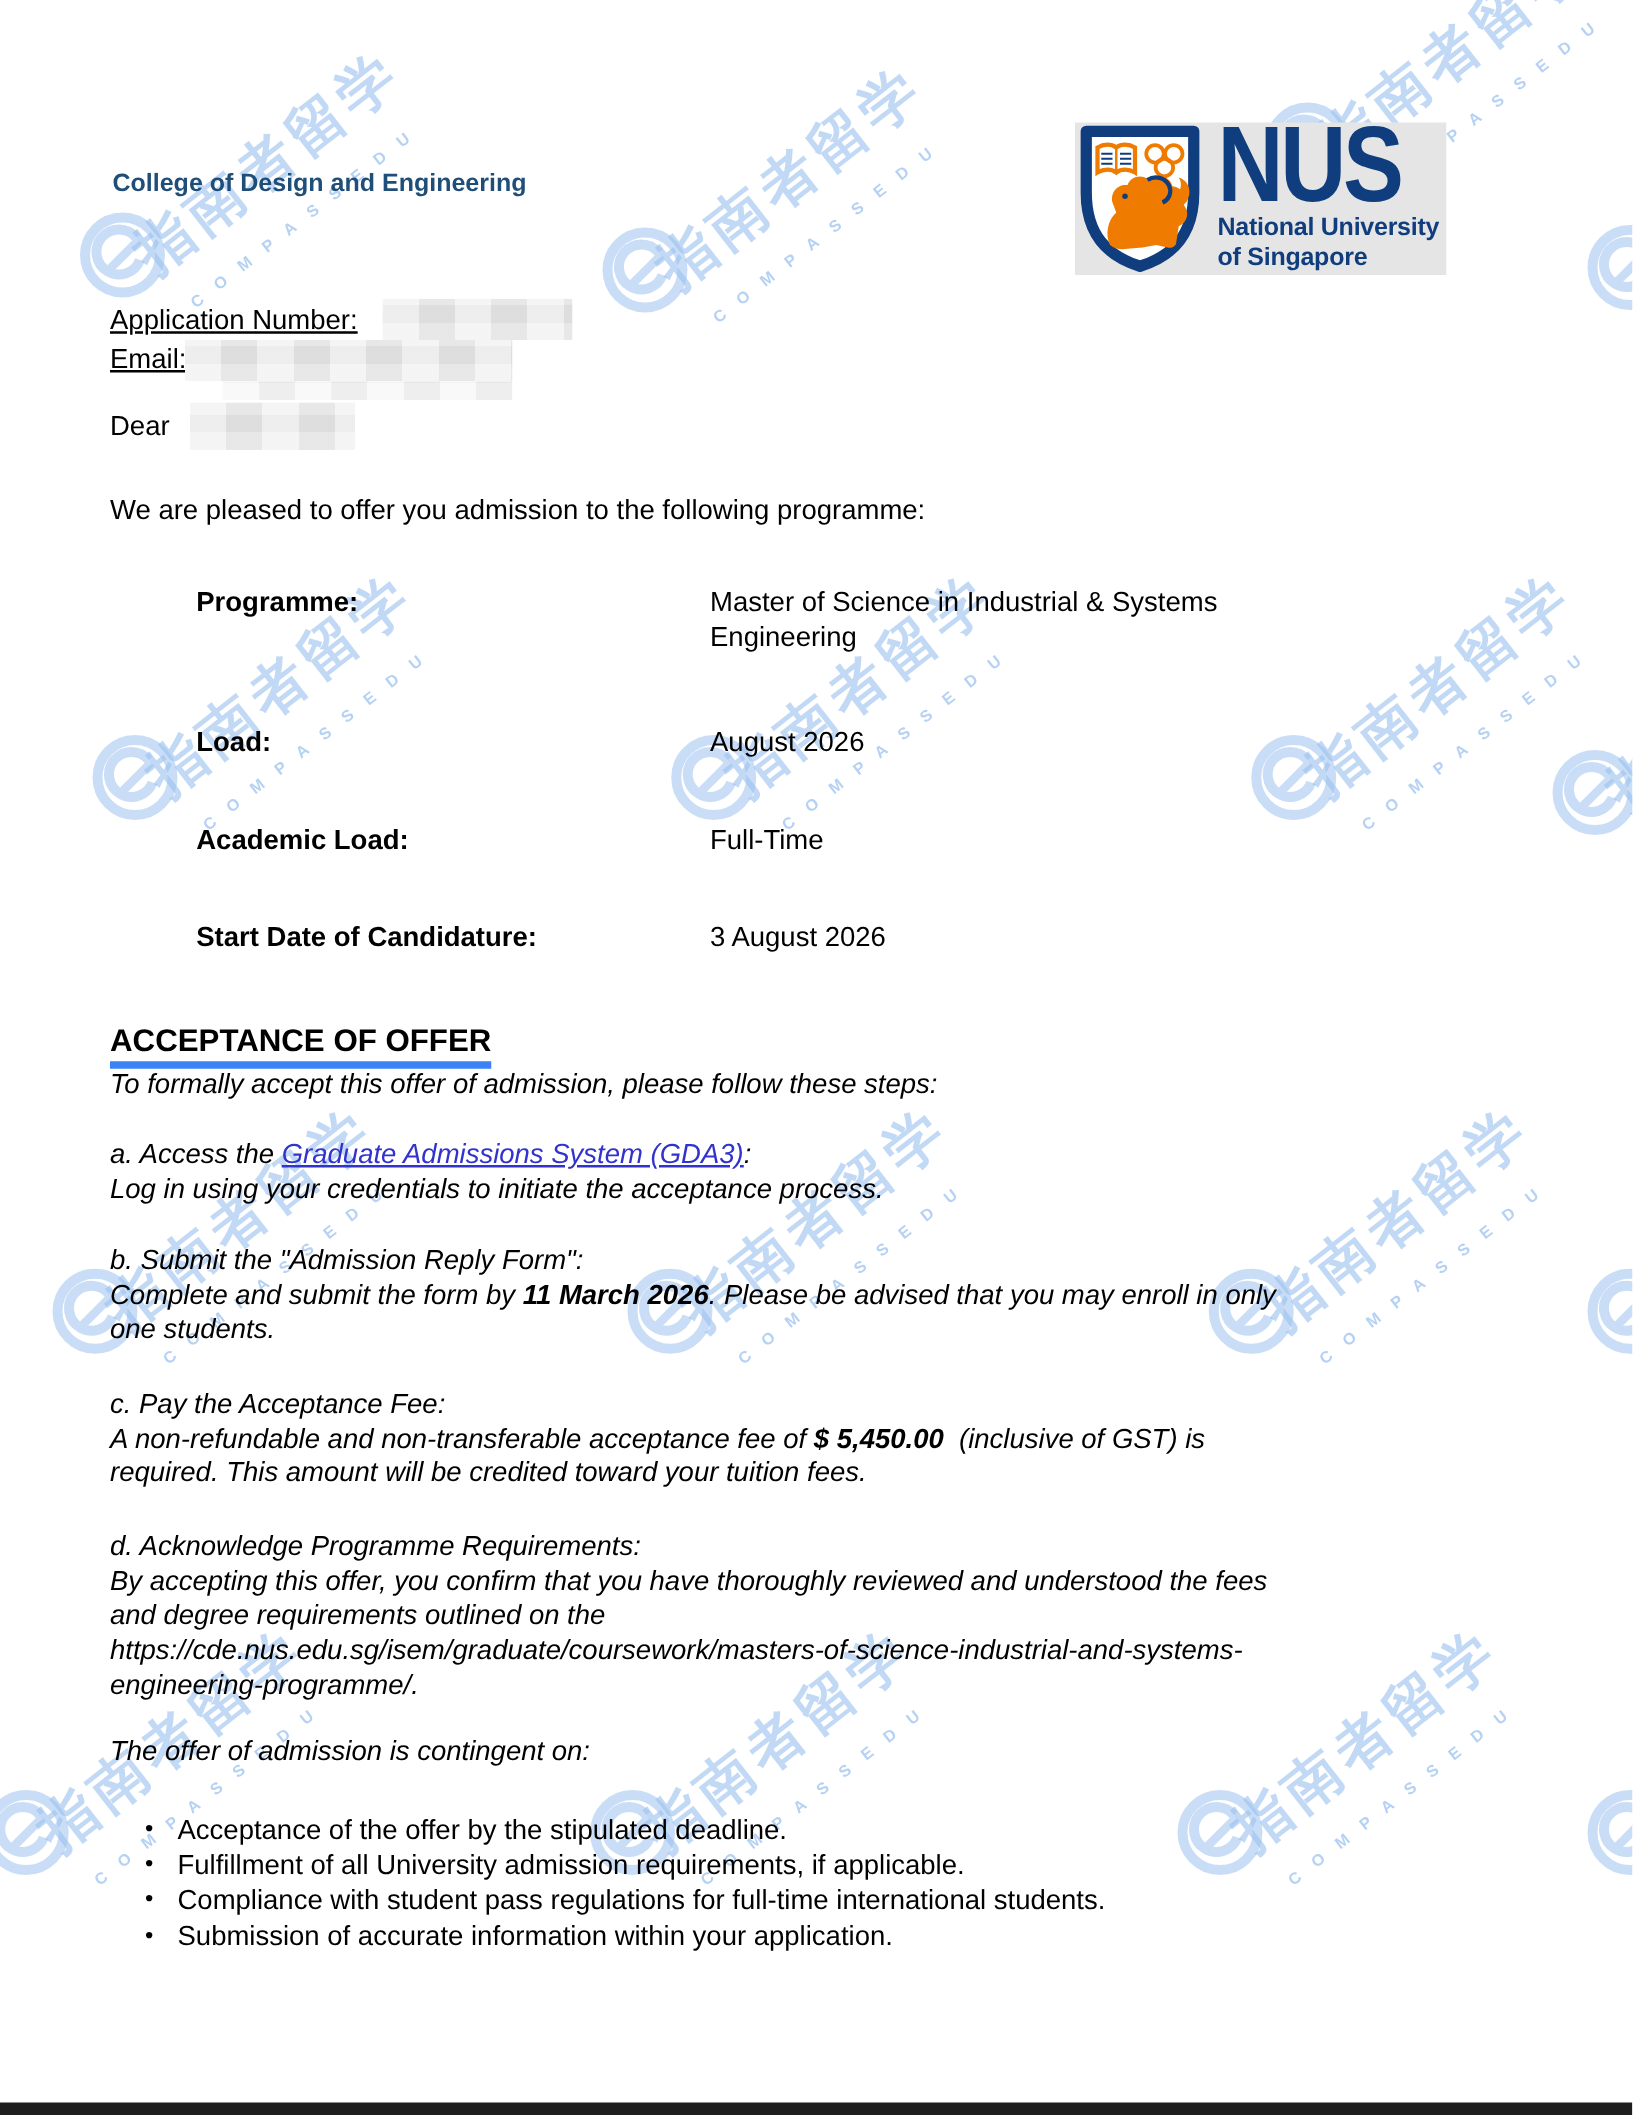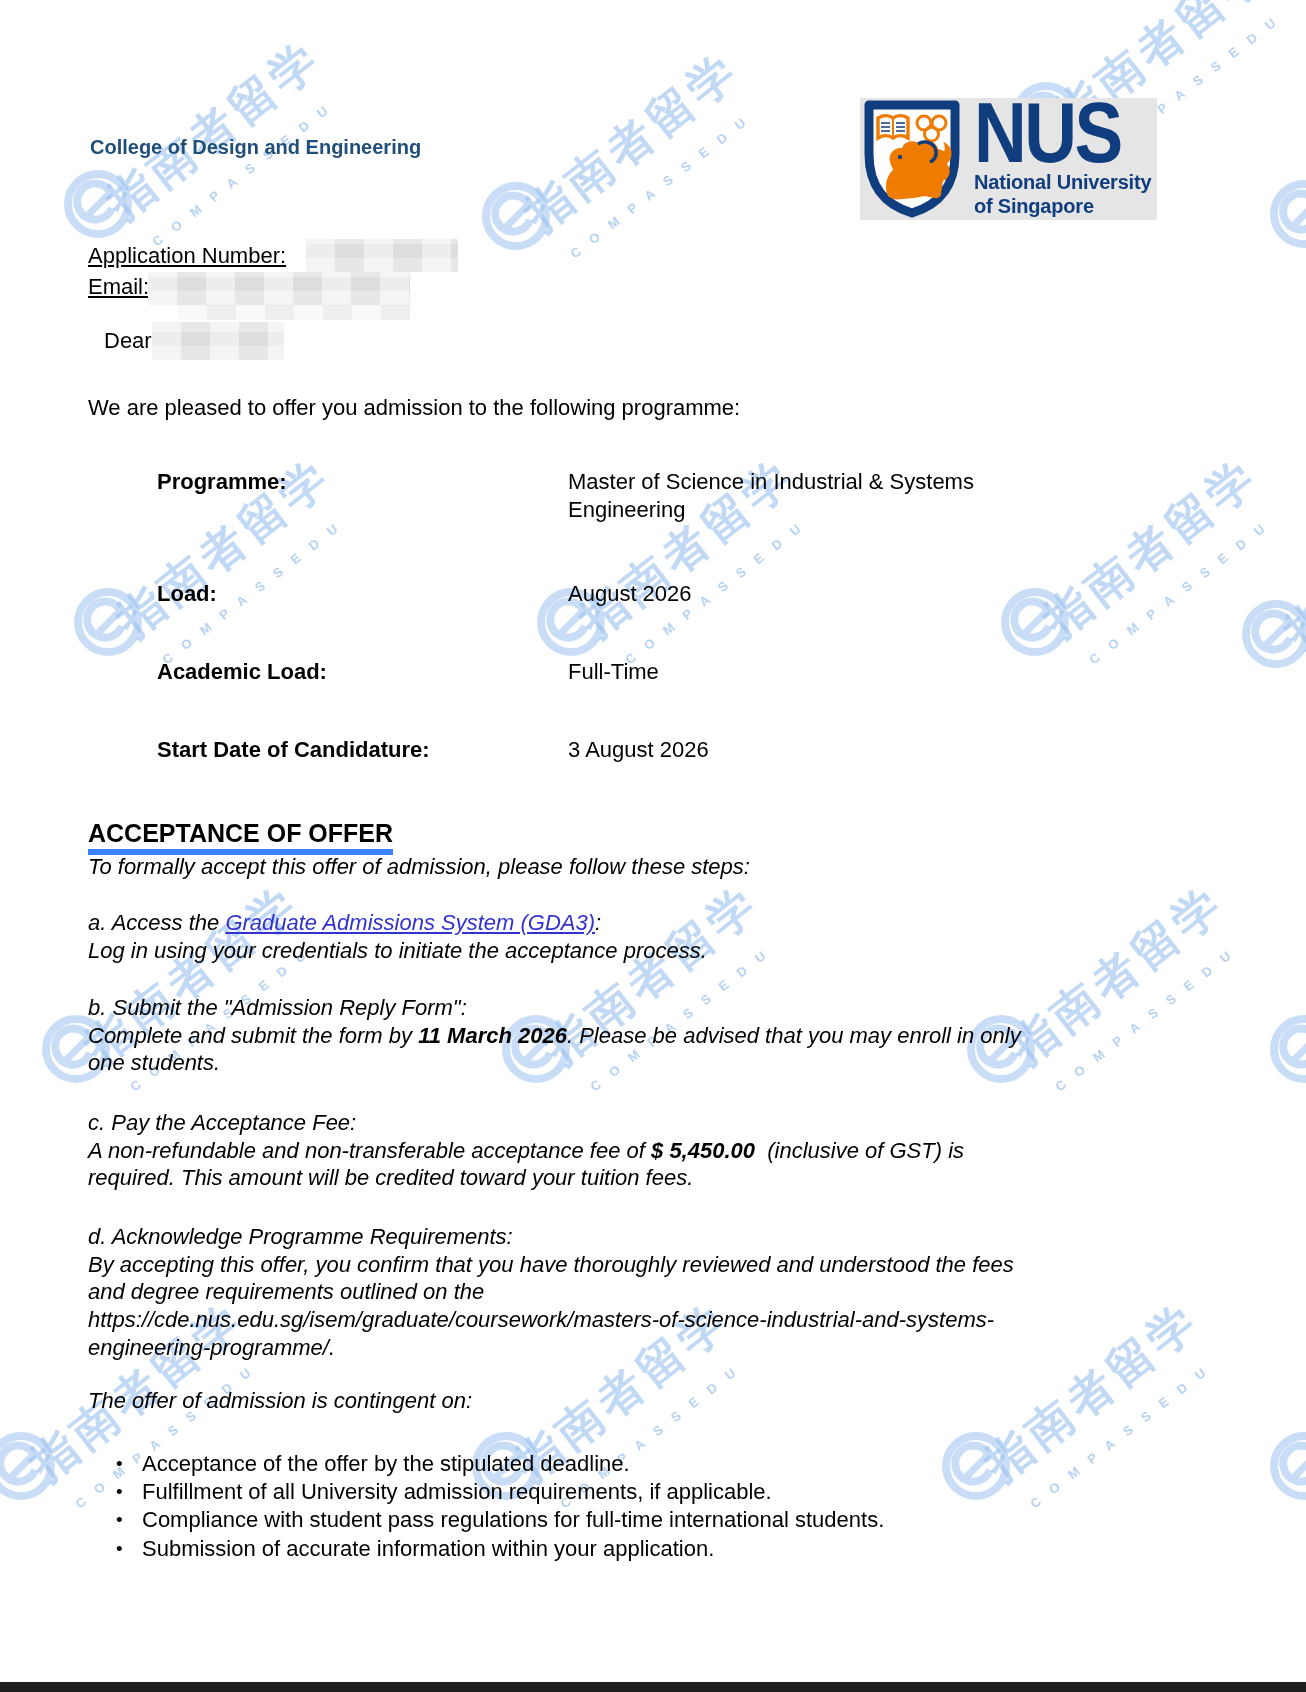--- a/index.html
+++ b/index.html
@@ -35,21 +35,21 @@
   .nus-wordmark{display:flex;flex-direction:column;}
   .nus-acronym{
     font-size:86px;line-height:64px;font-weight:bold;color:var(--nus-navy,#0f3d7d);
     letter-spacing:-3px;transform:scaleX(.85);transform-origin:0 0;white-space:nowrap;
   }
   .nus-name{margin-top:6px;font-size:20px;line-height:24px;font-weight:bold;
     letter-spacing:-.2px;color:var(--nus-navy,#0f3d7d);white-space:nowrap;}
   .bodytext{font-size:22px;line-height:27.7px;}
   .block{position:absolute;white-space:nowrap;}
   .meta-block{left:88px;top:240px;line-height:31px;text-decoration:underline;}
-  .dear-block{left:104px;top:327px;}
+  .dear-block{left:88px;top:327px;}
   .pleased-block{left:88px;top:394px;}
   .redact{position:absolute;border-radius:1px;background-color:#e9e9e9;
     background-image:repeating-linear-gradient(90deg,rgba(255,255,255,.35) 0 29px,rgba(0,0,0,.03) 29px 58px),
                      repeating-linear-gradient(0deg,rgba(255,255,255,.25) 0 14px,rgba(0,0,0,.02) 14px 28px);}
   .redact.light{background-color:#f3f3f3;}
   .drow{position:absolute;left:157px;display:flex;}
   .dlabel{width:411px;font-weight:bold;}
   .dvalue div{white-space:nowrap;}
   .accept-heading{
     position:absolute;left:88px;top:819px;font-size:25px;font-weight:bold;

